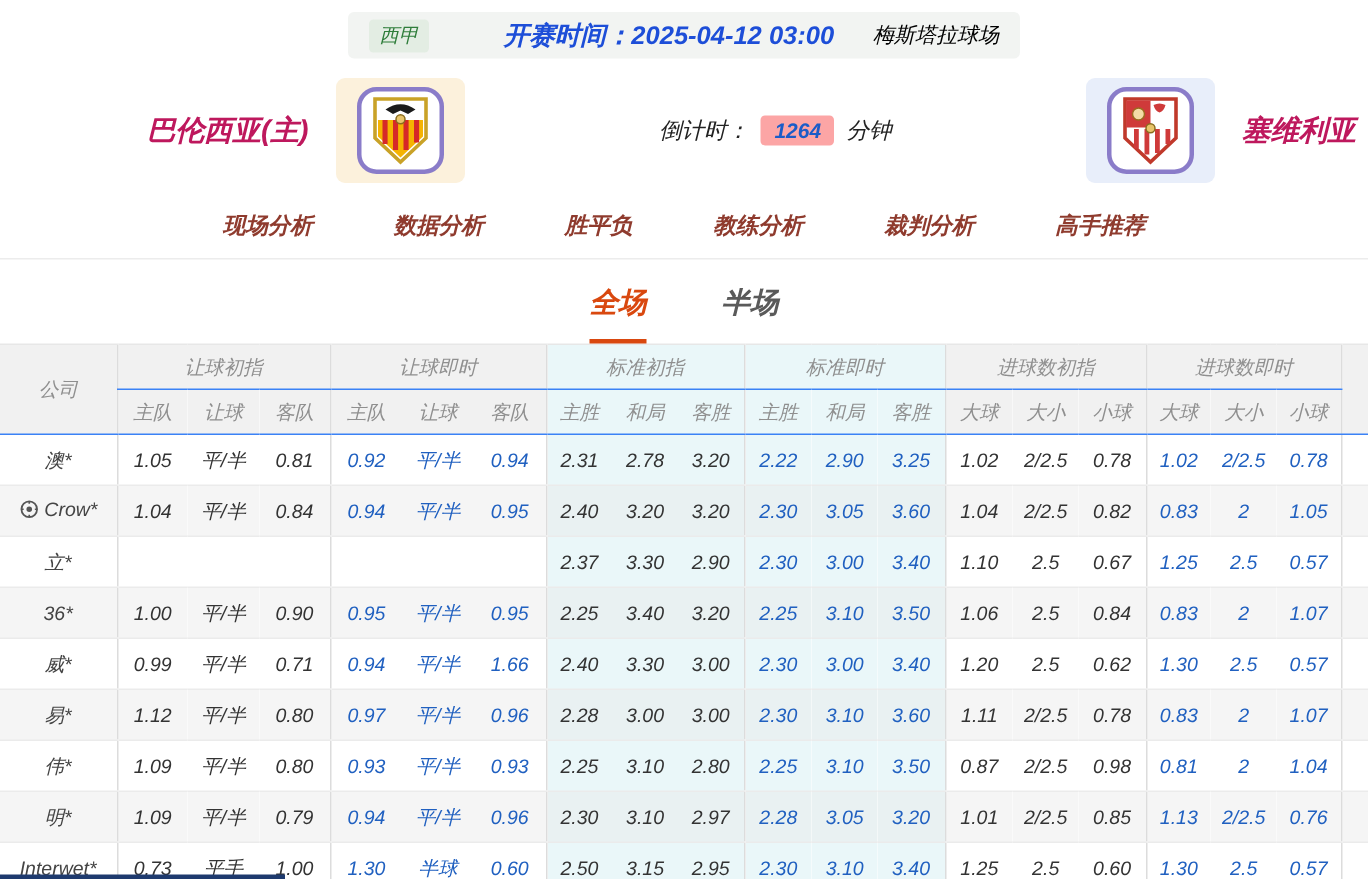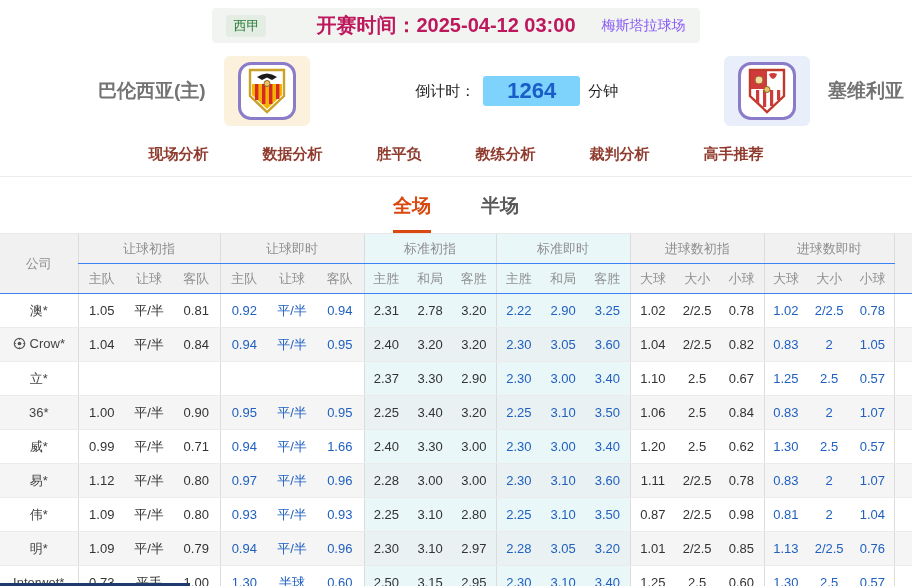--- a/index.html
+++ b/index.html
@@ -1,42 +1,42 @@
 <!DOCTYPE html>
 <html><head>
 <meta charset="utf-8">
 <style>
   * { margin:0; padding:0; box-sizing:border-box; }
   html,body { width:912px; height:586px; overflow:hidden; background:#fff;
     font-family:"Liberation Sans","DejaVu Sans",sans-serif; color:#333; }
-  .page { position:relative; width:912px; height:586px; }
+  .page { position:relative; width:912px; height:586px;font-style:italic; }
 
   
   .topbar { display:flex; justify-content:center; padding-top:8px; }
   .topbar .pill { display:flex; align-items:center; gap:10px; background:#f2f4f2;
     border-radius:4px; padding:4px 14px; font-size:14px; }
   .league-badge { color:#2e7d3a; background:#e3ede3; padding:2px 7px; border-radius:3px;
     font-size:13px; }
-  .kickoff { font-weight:bold; color:#be185d; font-size:20px;margin-left:40px; }
-  .venue { color:#8b5cf6; font-size:14px; margin-left:16px; }
+  .kickoff { font-weight:bold; color:#1d4ed8; font-size:17px;margin-left:40px; }
+  .venue { color:#000000; font-size:14px; margin-left:16px; }
 
   
   .teams { display:flex; align-items:center; margin-top:10px; padding:0 8px 0 98px; height:76px; }
   .team { display:flex; align-items:center; gap:18px; }
-  .team-name { font-size:19px; font-weight:bold; color:#737373; }
+  .team-name { font-size:19px; font-weight:bold; color:#be185d; }
   .crest-panel { display:flex; align-items:center; justify-content:center;
     padding:6px 14px; border-radius:6px; }
   .home-panel { background:#fcf1dc; }
   .away-panel { background:#e8eefa; }
   .crest-box { width:58px; height:58px; background:#fff; border:3px solid #8a7cc9;
     border-radius:13px; display:flex; align-items:center; justify-content:center; }
   .countdown { flex:1; display:flex; align-items:center; justify-content:center; gap:8px;
     font-size:15px; color:#222; }
-  .cd-num { font-size:22px; font-weight:bold; color:#1a5cc8; background:#7dd3fc;
-    padding:2px 24px; border-radius:3px; }
+  .cd-num { font-size:14px; font-weight:bold; color:#1a5cc8; background:#fca5a5;
+    padding:2px 9px; border-radius:3px; }
 
   
   .nav { display:flex; justify-content:center; align-items:flex-start; gap:54px;
     margin-top:16px; padding-bottom:12px; border-bottom:1px solid #ececec; }
   .nav-item { font-size:15px; font-weight:bold; color:#8f3b2e; cursor:pointer; }
   .nav-item.active { background:#e8470f; color:#fff; padding:5px 15px; border-radius:16px; }
 
   
   .subtabs { display:flex; justify-content:center; gap:50px; margin-top:16px; }
   .subtab { font-size:19px; font-weight:bold; color:#5a5a5a; padding-bottom:11px; cursor:pointer; }

